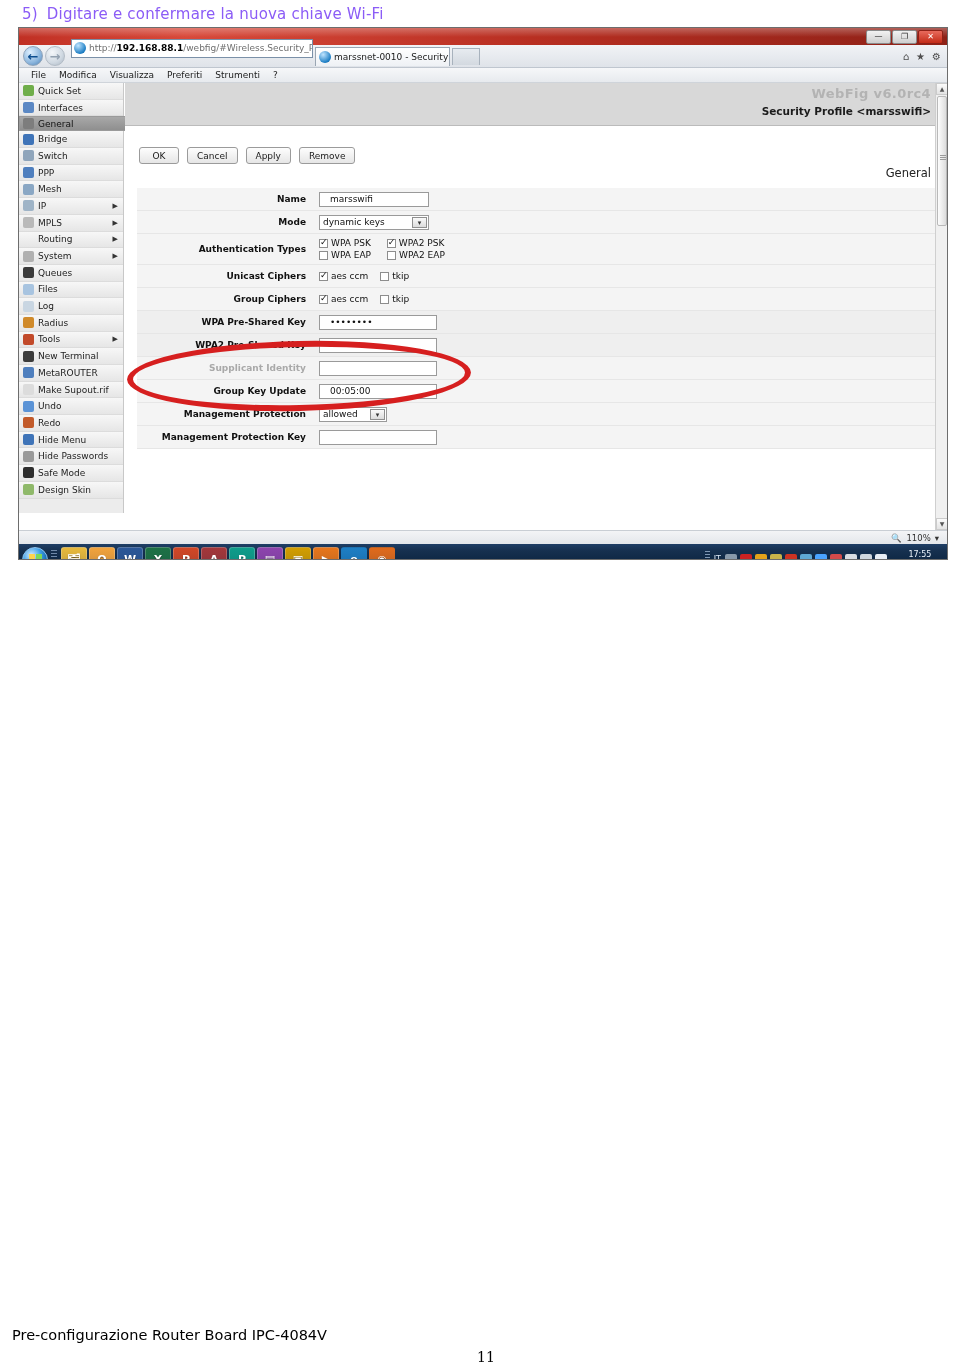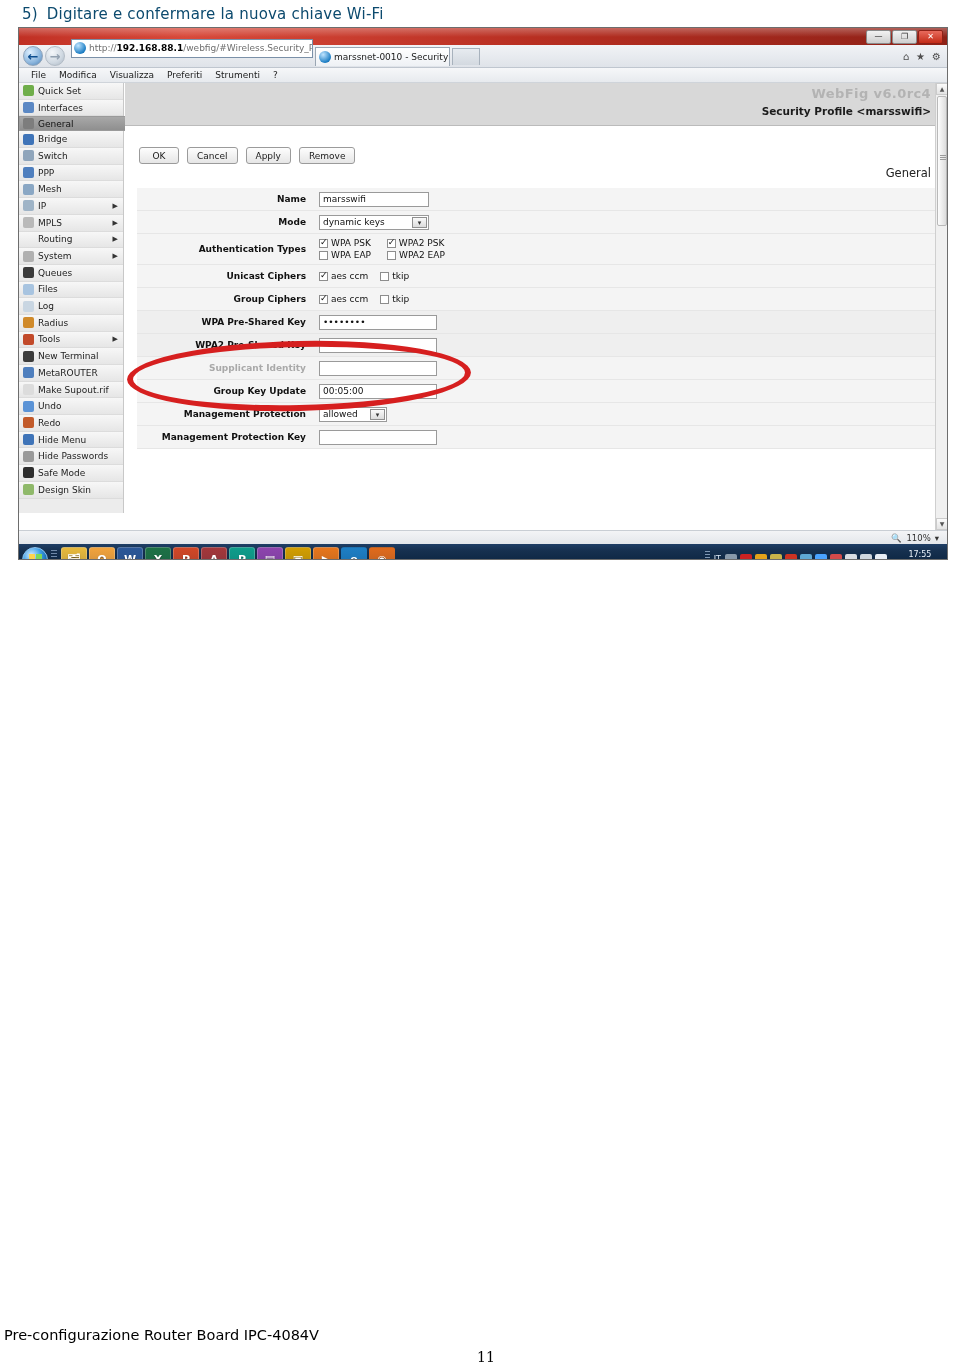--- a/index.html
+++ b/index.html
@@ -8,21 +8,21 @@
     width: 960px; height: 1371px;
     background: #ffffff;
     font-family: "DejaVu Sans", "Liberation Sans", sans-serif;
     position: relative;
     overflow: hidden;
   }
 
   
   .doc-heading {
     position:absolute; left:22px; top:0px; width:700px; height:28px;
-    font-size:15px; color:#0c4a6e; line-height:28px; letter-spacing:.2px;
+    font-size:15px; color:#8b5cf6; line-height:28px; letter-spacing:.2px;
   }
   .doc-heading .num { margin-right:9px; }
 
   
   .shot {
     position:absolute; left:18px; top:27px; width:930px; height:533px;
     background:#fff;
     border:1px solid #6d6d6d;
     overflow:hidden;
   }
@@ -161,21 +161,21 @@
   .frow.alt { background:#efefef; }
   .frow.tall { min-height:31px; }
   .flabel {
     width:182px; text-align:right; padding-right:13px;
     font-size:9px; font-weight:bold; color:#111;
   }
   .flabel.dim { color:#a9a9a9; }
   .fctl { display:flex; align-items:center; flex-wrap:wrap; }
   .inp {
     height:15px; border:1px solid #9a9a9a; background:#fff;
-    font-size:9px; color:#111; padding:0 3px; line-height:14px;
+    font-size:9px; color:#111; padding:0 10px; line-height:14px;
     font-family:"DejaVu Sans","Liberation Sans",sans-serif;
   }
   .inp.w110 { width:110px; }
   .inp.w118 { width:118px; }
   .sel {
     height:15px; width:110px; border:1px solid #9a9a9a; background:#fff;
     font-size:9px; color:#111; display:flex; align-items:center;
     padding-left:3px; position:relative;
   }
   .sel .caret {
@@ -268,21 +268,21 @@
   
   .annot {
     position:absolute; left:108px; top:313px; width:344px; height:70px;
     border:6px solid #d61f1f; border-radius:50%;
     pointer-events:none;
     transform:rotate(-1.2deg);
   }
 
   
   .footer-text {
-    position:absolute; left:4px; top:1327px;
+    position:absolute; left:12px; top:1327px;
     font-size:14.5px; color:#000;
   }
   .page-num {
     position:absolute; left:477px; top:1349px;
     font-size:14px; color:#000; font-family:"DejaVu Serif","Liberation Serif",serif;
   }
 </style>
 </head>
 <body>
 

